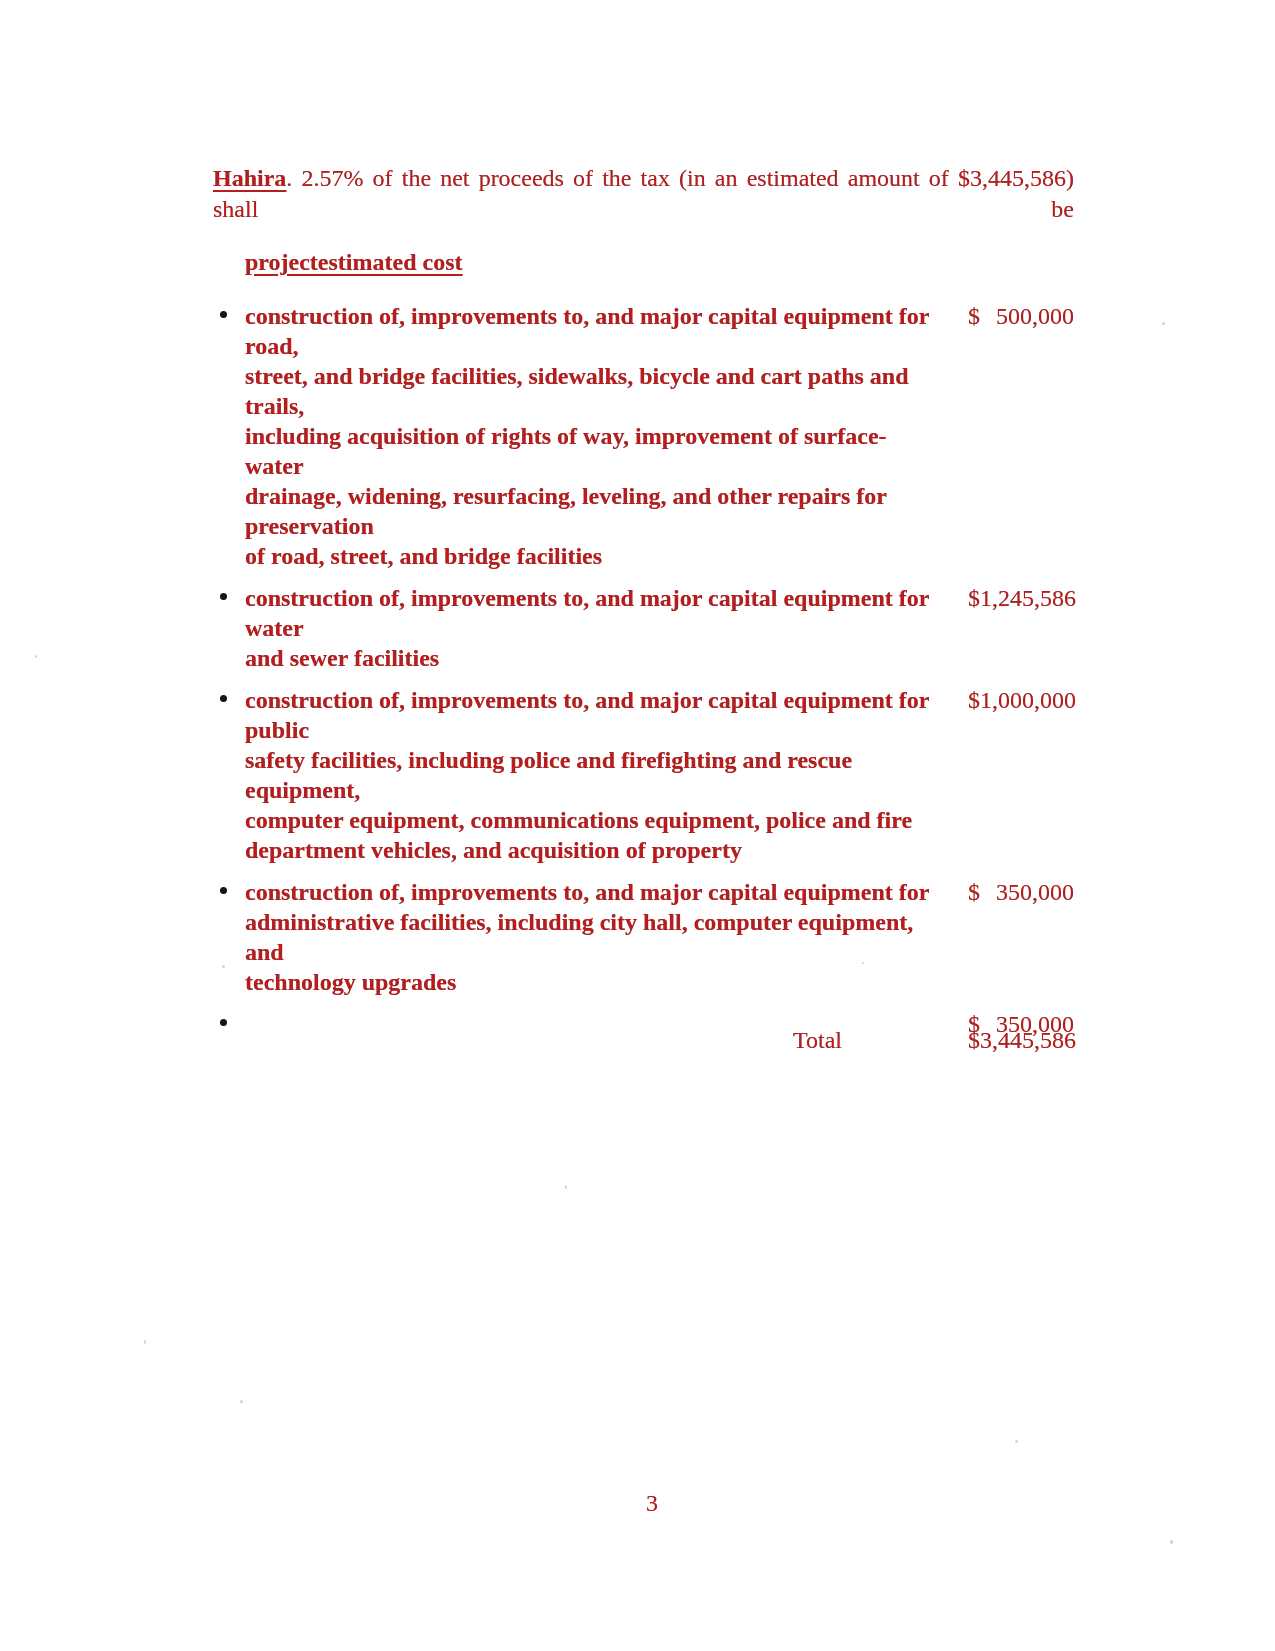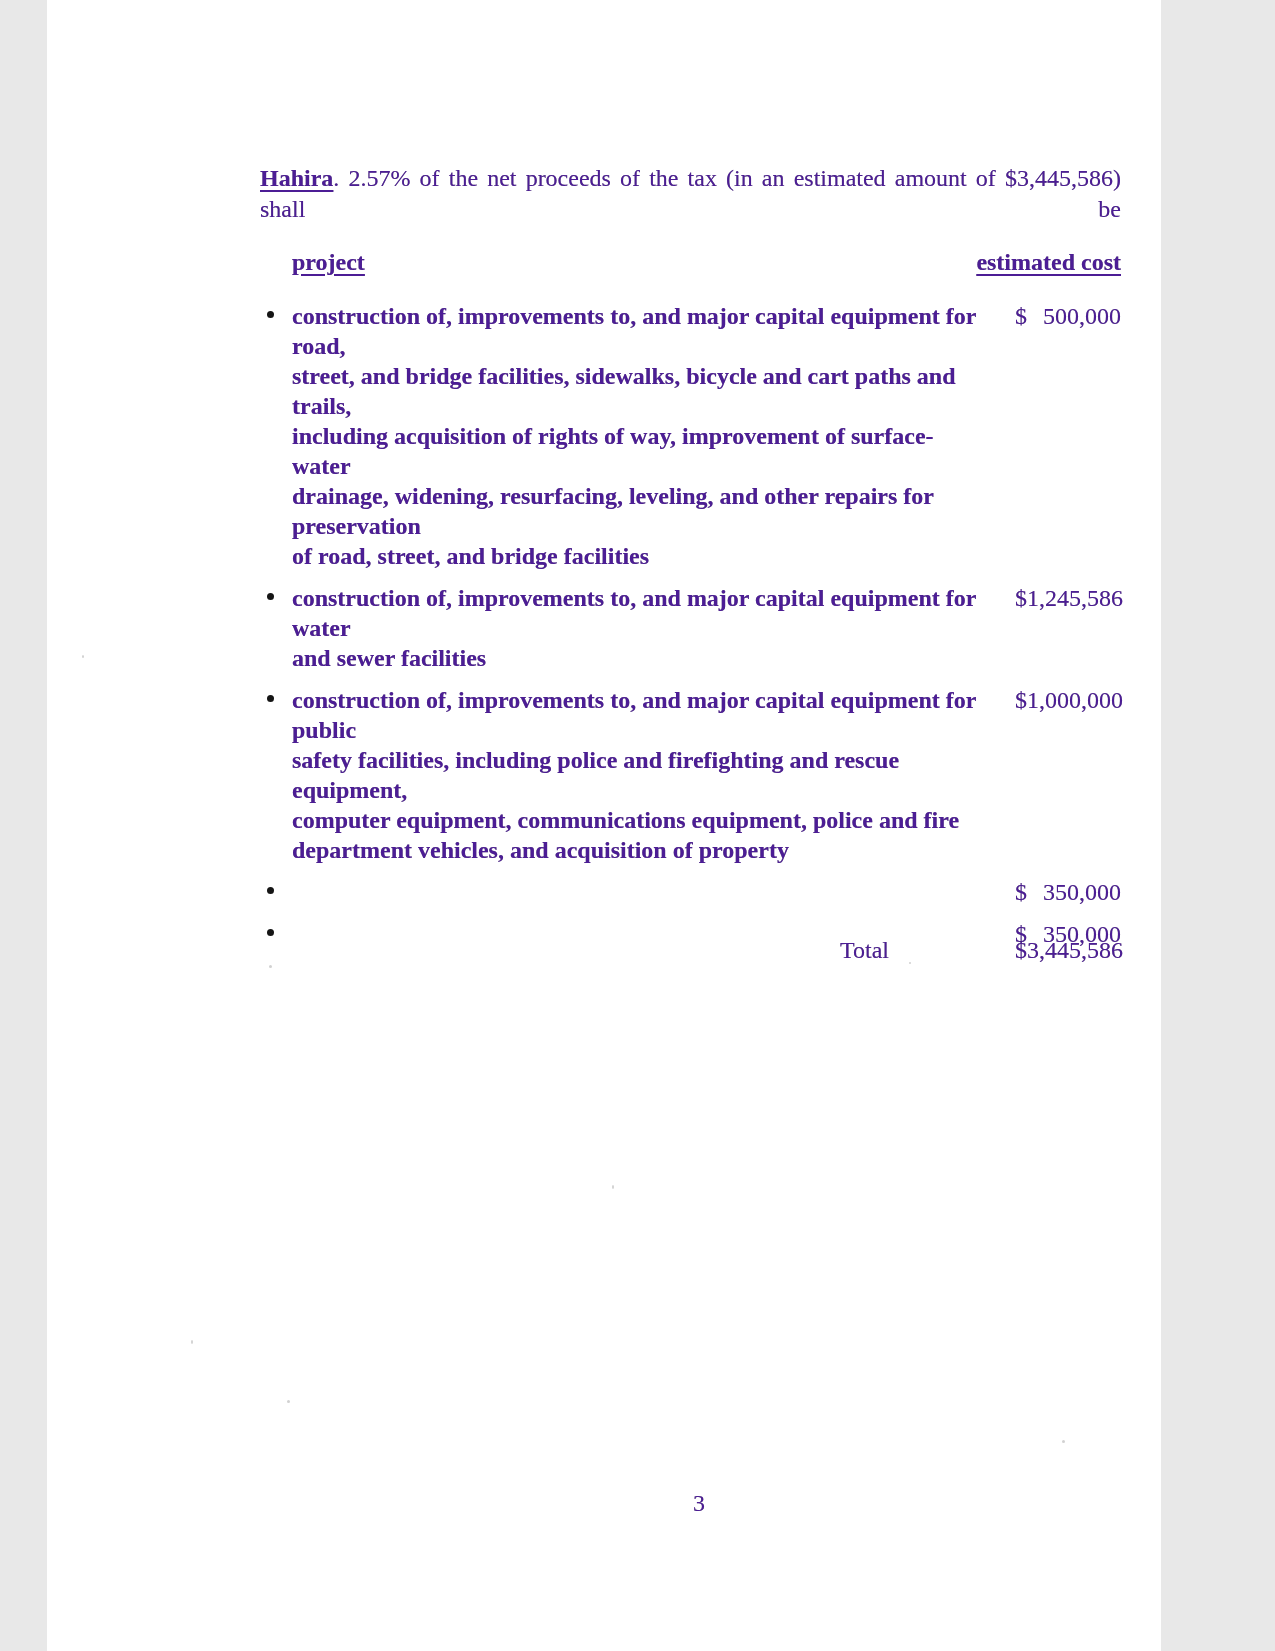--- a/index.html
+++ b/index.html
@@ -2,28 +2,27 @@
 <html><head>
 <meta charset="utf-8">
 <style>
   html, body {
     margin: 0;
     padding: 0;
     background: #e8e8e8;
   }
   .page {
     position: relative;
-    width: 1114px;
+    width: 1275px;
     height: 1651px;
     background: #ffffff;
     overflow: hidden;
     font-family: "Liberation Serif", "DejaVu Serif", serif;
-    color: #4c1d95;
+    color: #b91c1c;
     text-shadow: 0 0 0.6px rgba(20,20,20,0.45);
-    margin-left: 47px;
   }
   .content {
     position: absolute;
     left: 213px;
     top: 163px;
     width: 861px;
     font-size: 24px;
   }
   .intro-line {
     margin: 0;
@@ -38,21 +37,20 @@
     margin-bottom: 0;
   }
   .lead-word {
     font-weight: bold;
     text-decoration: underline;
     text-decoration-thickness: 2px;
     text-underline-offset: 4px;
   }
   .header-row {
     display: flex;
-    justify-content: space-between;
     margin-top: 20px;
     line-height: 31px;
   }
   .col-header {
     font-weight: bold;
     text-decoration: underline;
     text-decoration-thickness: 2px;
     text-underline-offset: 4px;
   }
   .col-header.project { margin-left: 32px; }
@@ -164,20 +162,23 @@
       <div class="cost-cell">
         <span>$</span>
         <span>1,000,000</span>
       </div>
     </div>
 
     <div class="table-row">
       <span class="bullet-cell">
           <span class="bullet-dot"></span>
         </span>
+      <div class="desc">construction of, improvements to, and major capital equipment for
+administrative facilities, including city hall, computer equipment, and
+technology upgrades</div>
       <div class="cost-cell">
         <span>$</span>
         <span>350,000</span>
       </div>
     </div>
 
     <div class="table-row">
       <span class="bullet-cell">
           <span class="bullet-dot"></span>
         </span>

